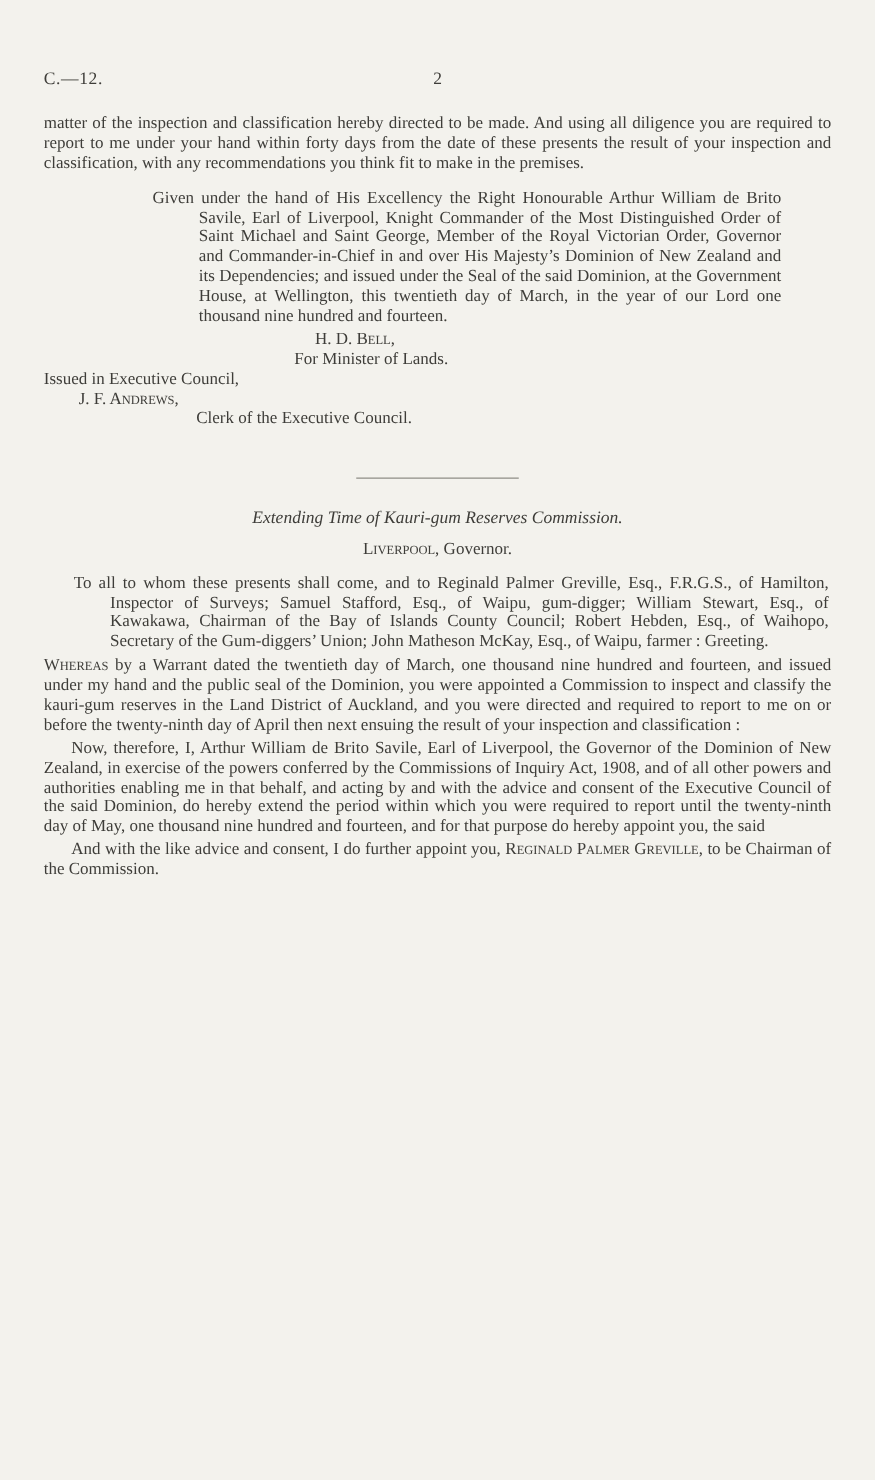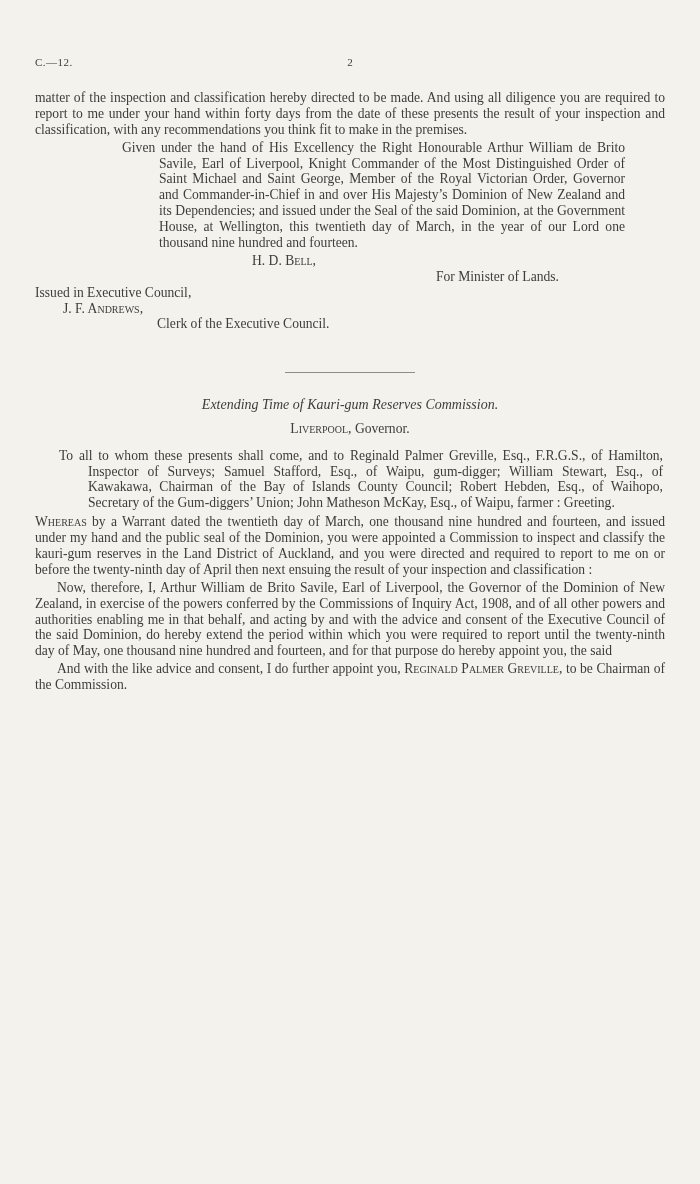--- a/index.html
+++ b/index.html
@@ -10,32 +10,32 @@
     margin: 0 auto;
     background: #f3f2ed;
     color: #3e3d39;
     font-family: "Liberation Serif", "DejaVu Serif", serif;
     font-size: 13.6px;
     line-height: 1.17;
     box-sizing: border-box;
     padding: 56px 35px 0 35px;
     overflow: hidden;
   }
-  .running-head { position: relative; height: 18px; margin-bottom: 16px; font-size: 11px; }
+  .running-head { position: relative; height: 18px; margin-bottom: 16px; font-size: 14px; }
   .doc-ref { position: absolute; left: 0; top: 0; letter-spacing: 0.5px; }
   .page-num { text-align: center; }
   p { margin: 0; text-align: justify; }
   .sc { font-variant: small-caps; }
   .given-clause {
-    margin: 2px 40px 0 124px;
+    margin: 12px 40px 0 124px;
     text-indent: -37px;
   }
   .sig-block { margin-top: 2px; }
   .sig-name { text-align: center; padding-right: 132px; }
-  .sig-role { text-align: right; padding-right: 106px; }
+  .sig-role { text-align: center; padding-right: 106px; }
   .issued-line { text-align: left; }
   .clerk-name { margin-left: 28px; }
   .clerk-role { margin-left: 122px; }
   .divider {
     width: 130px;
     border: none;
     border-top: 1px solid #8f8d86;
     margin: 40px auto 24px auto;
   }
   .section-title {

